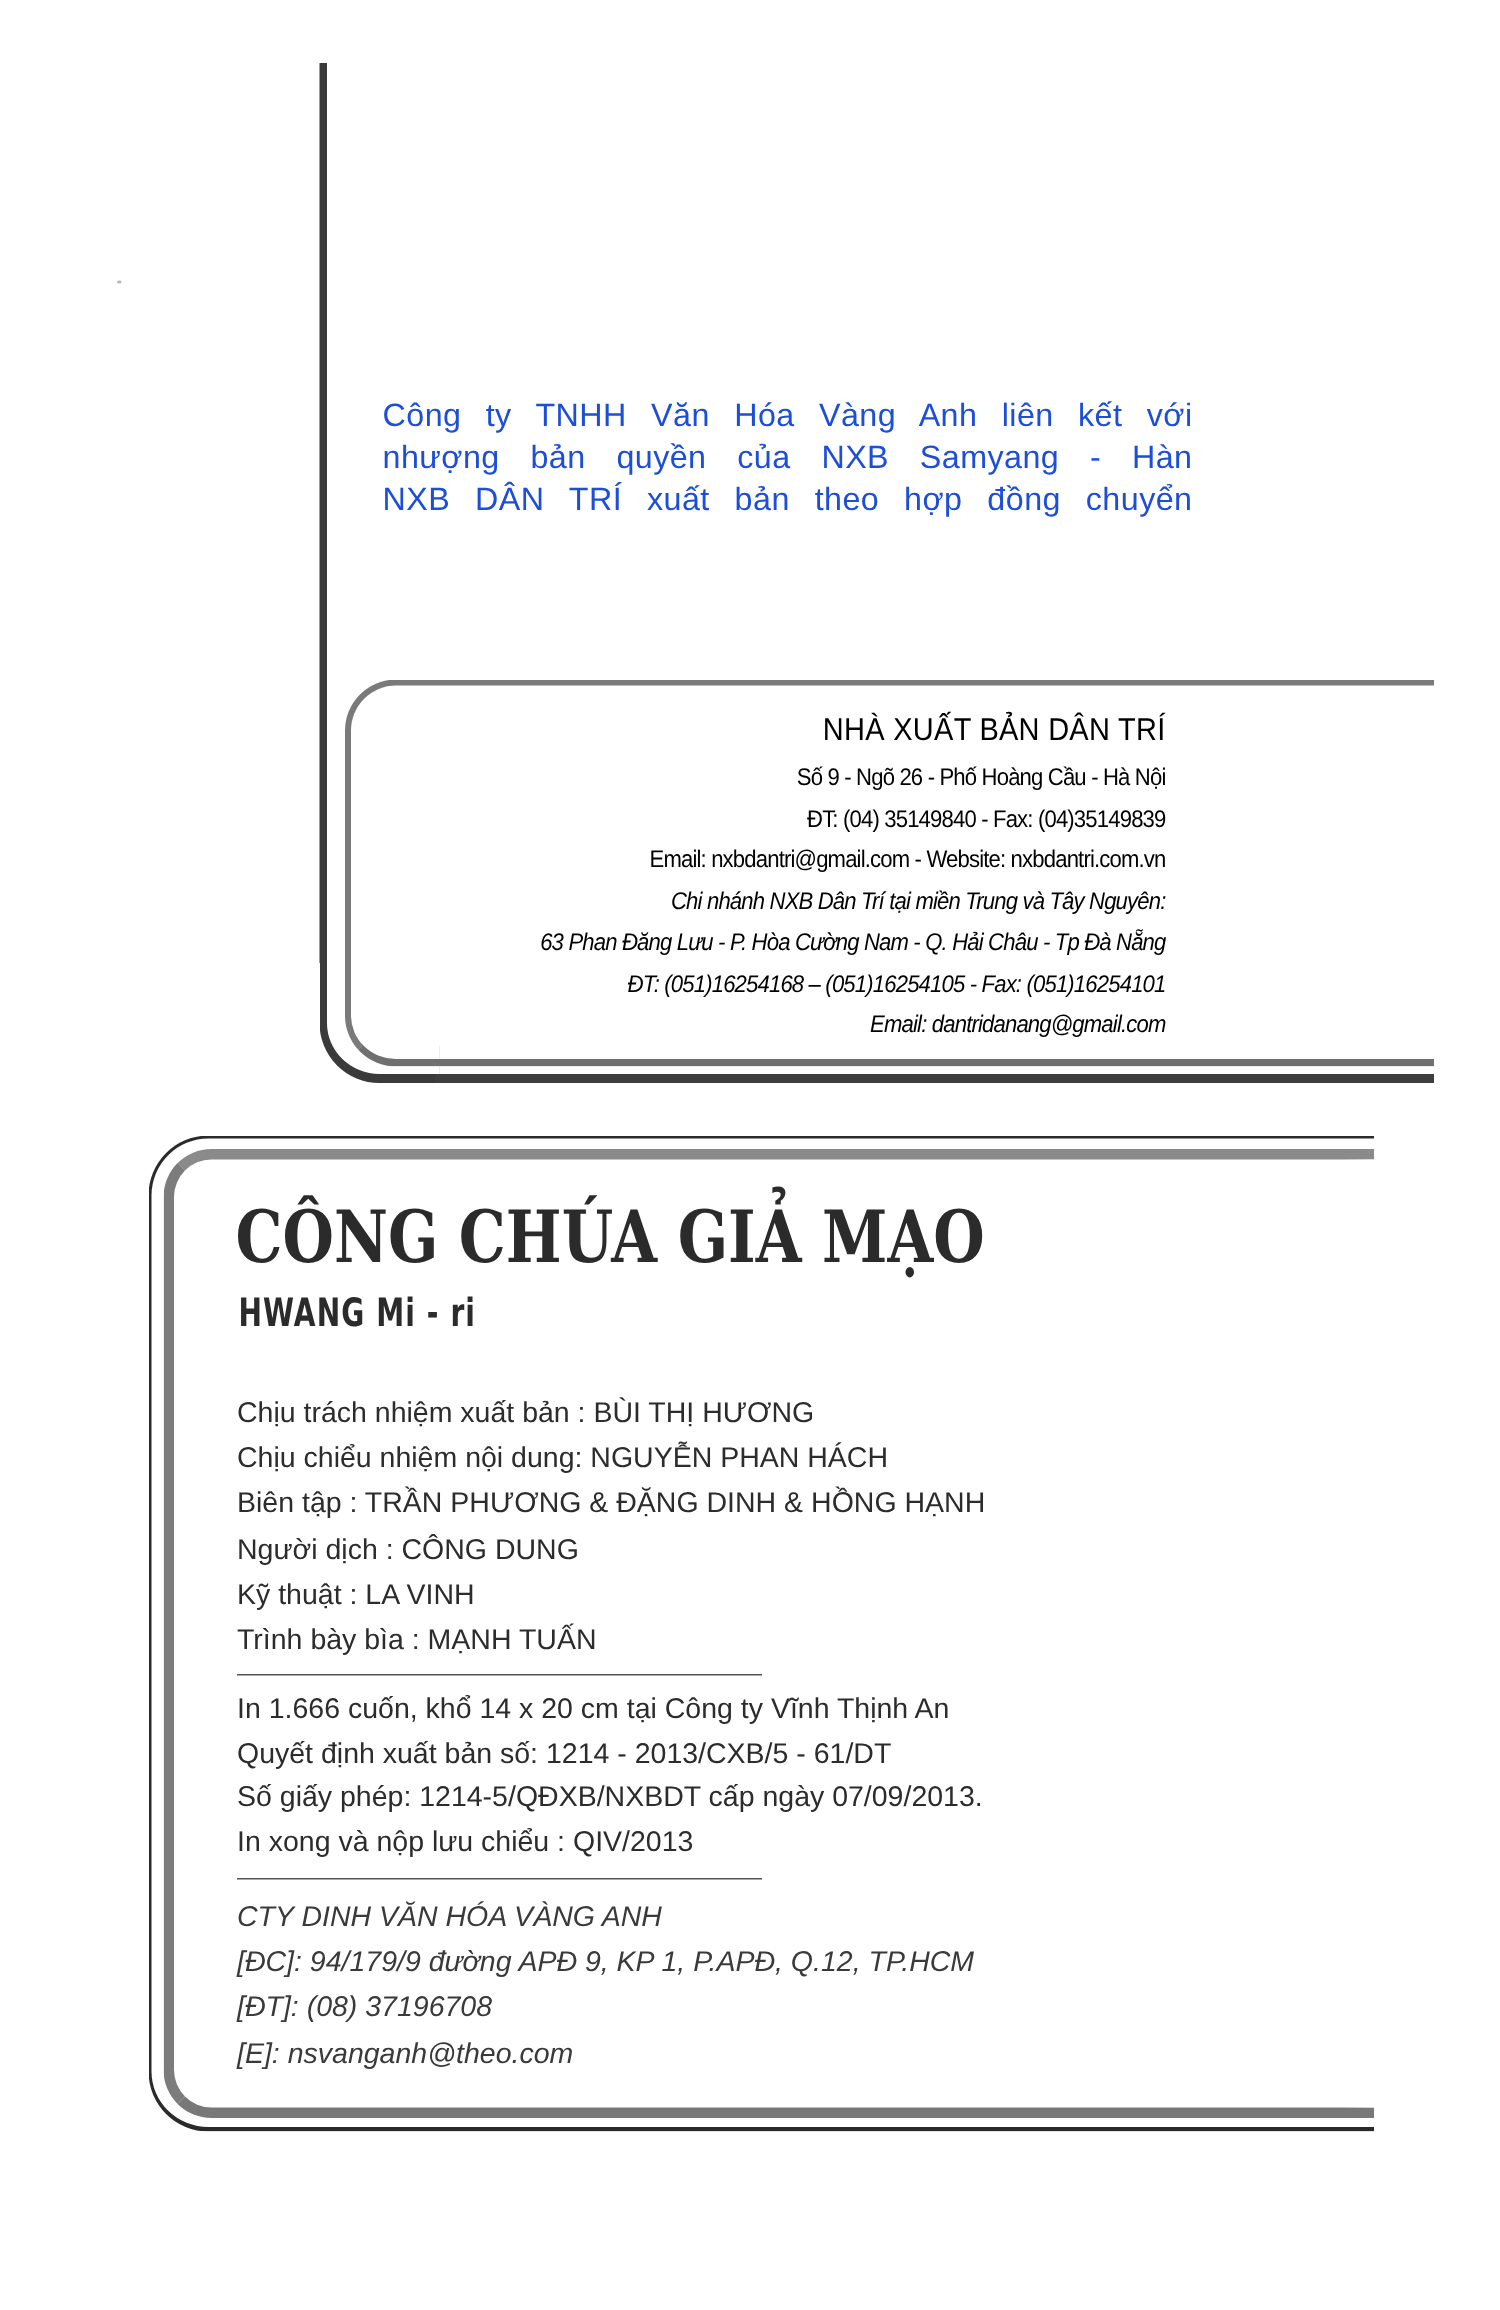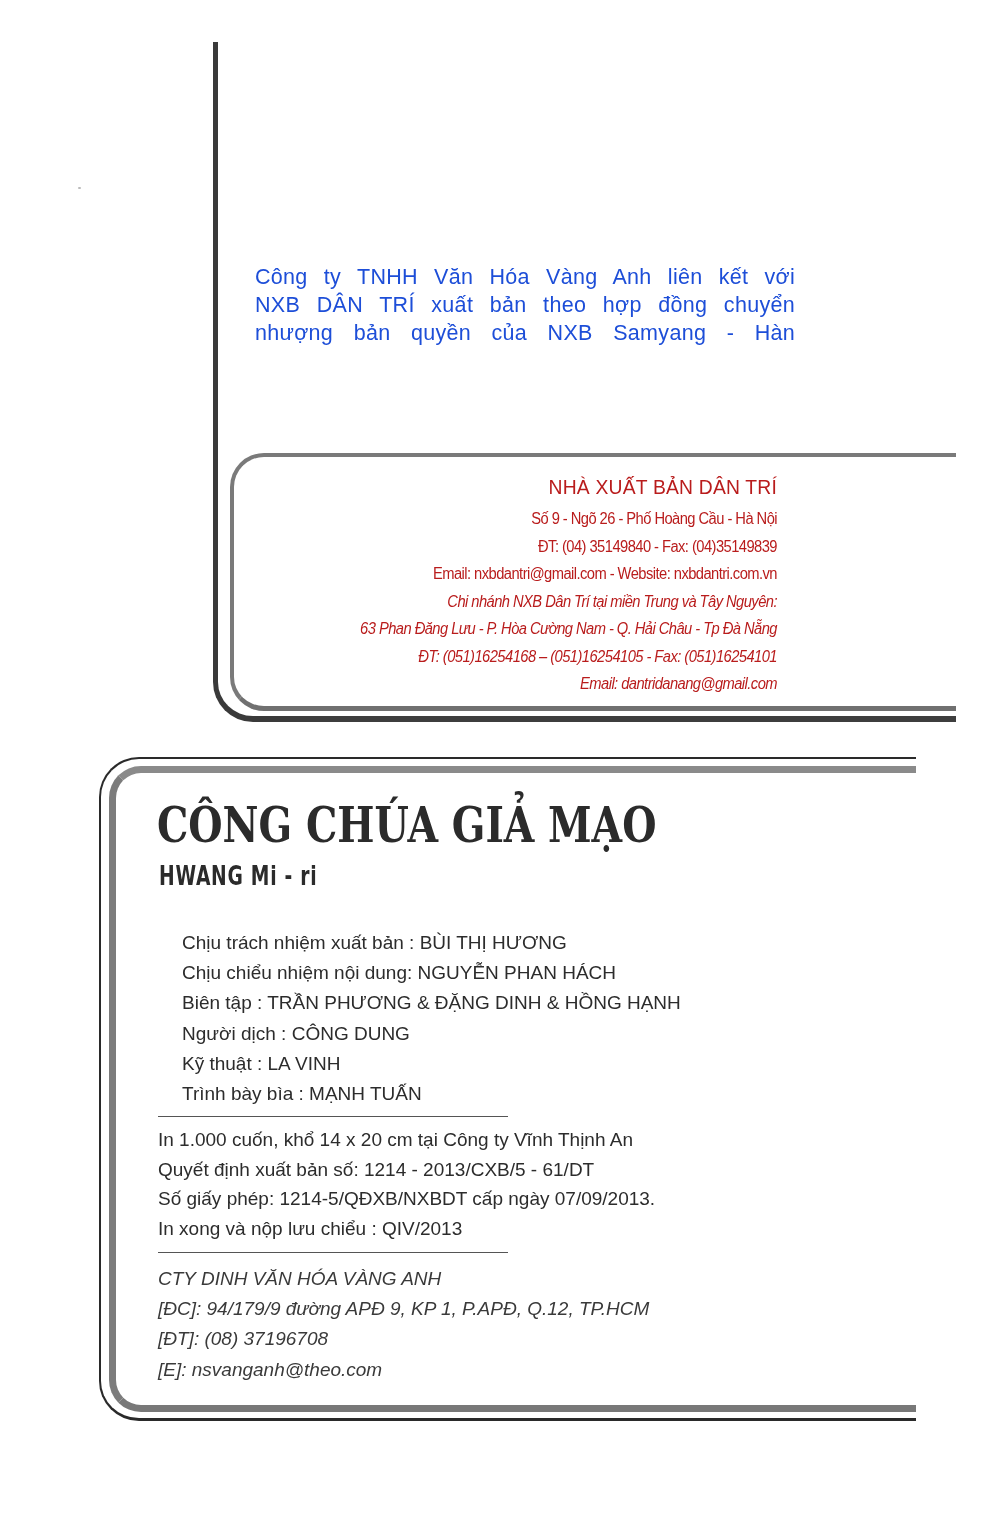--- a/index.html
+++ b/index.html
@@ -122,21 +122,21 @@
   .rights span { display: block; }
   .rights span.last { text-align-last: left; }
 
   
   .pub {
     position: absolute;
     left: 240px;
     top: 472px;
     width: 537px;
     text-align: right;
-    color: #b91c1c;
+    color: #000000;
   }
   .pub .name {
     font-size: 21px;
     line-height: 30px;
     letter-spacing: 0.2px;
     transform: scaleX(0.92);
     transform-origin: right center;
     margin-bottom: 3px;
   }
   .pub .line {
@@ -179,21 +179,21 @@
     letter-spacing: 1px;
   }
   .credits {
     position: absolute;
     left: 158px;
     top: 928px;
     font-size: 19px;
     line-height: 30.2px;
     color: #2c2c2c;
   }
-  .credits div { white-space: nowrap; margin-left: 24px; }
+  .credits div { white-space: nowrap; }
   .divider {
     position: absolute;
     left: 158px;
     width: 350px;
     height: 1px;
     background: #555;
   }
   .printing {
     position: absolute;
     left: 158px;
@@ -223,22 +223,22 @@
 <div class="upper-inner-box"></div>
 <div class="upper-inner-mask"></div>
 
 <div class="lower-outer-box"></div>
 <div class="lower-inner-box"></div>
 
 <div class="speck"></div>
 
 <div class="rights">
   <span>Công ty TNHH Văn Hóa Vàng Anh liên kết với</span>
+  <span>nhượng bản quyền của NXB Samyang - Hàn</span>
   <span>NXB DÂN TRÍ xuất bản theo hợp đồng chuyển</span>
-  <span>nhượng bản quyền của NXB Samyang - Hàn</span>
 </div>
 
 <div class="pub">
   <div class="name">NHÀ XUẤT BẢN DÂN TRÍ</div>
   <div class="line">Số 9 - Ngõ 26 - Phố Hoàng Cầu - Hà Nội</div>
   <div class="line">ĐT: (04) 35149840 - Fax: (04)35149839</div>
   <div class="line">Email: nxbdantri@gmail.com - Website: nxbdantri.com.vn</div>
   <div class="line it">Chi nhánh NXB Dân Trí tại miền Trung và Tây Nguyên:</div>
   <div class="line it">63 Phan Đăng Lưu - P. Hòa Cường Nam - Q. Hải Châu - Tp Đà Nẵng</div>
   <div class="line it">ĐT: (051)16254168 – (051)16254105 - Fax: (051)16254101</div>
@@ -253,21 +253,21 @@
   <div>Chịu chiểu nhiệm nội dung: NGUYỄN PHAN HÁCH</div>
   <div>Biên tập : TRẦN PHƯƠNG &amp; ĐẶNG DINH &amp; HỒNG HẠNH</div>
   <div>Người dịch : CÔNG DUNG</div>
   <div>Kỹ thuật : LA VINH</div>
   <div>Trình bày bìa : MẠNH TUẤN</div>
 </div>
 
 <div class="divider" style="top:1116px;"></div>
 
 <div class="printing">
-  <div>In 1.000 cuốn, khổ 14 x 20 cm tại Công ty Vĩnh Thịnh An</div>
+  <div>In 1.666 cuốn, khổ 14 x 20 cm tại Công ty Vĩnh Thịnh An</div>
   <div>Quyết định xuất bản số: 1214 - 2013/CXB/5 - 61/DT</div>
   <div>Số giấy phép: 1214-5/QĐXB/NXBDT cấp ngày 07/09/2013.</div>
   <div>In xong và nộp lưu chiểu : QIV/2013</div>
 </div>
 
 <div class="divider" style="top:1252px;"></div>
 
 <div class="company">
   <div>CTY DINH VĂN HÓA VÀNG ANH</div>
   <div>[ĐC]: 94/179/9 đường APĐ 9, KP 1, P.APĐ, Q.12, TP.HCM</div>

